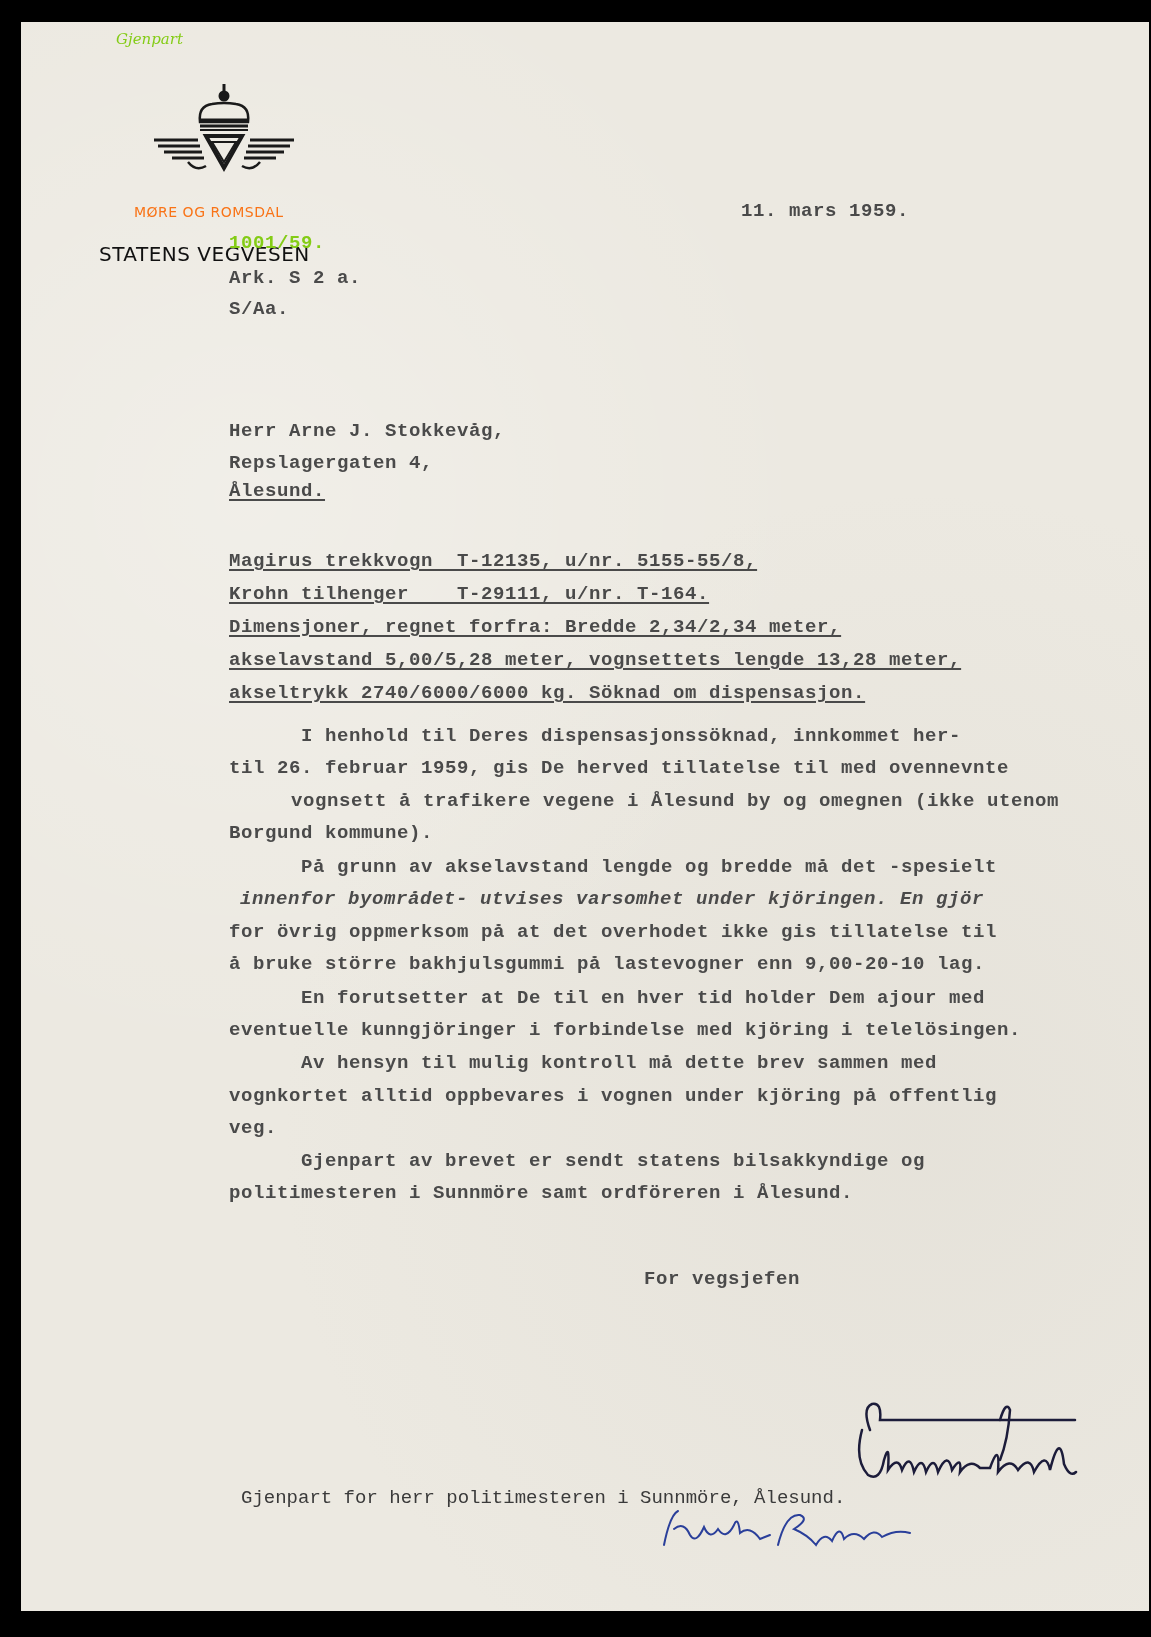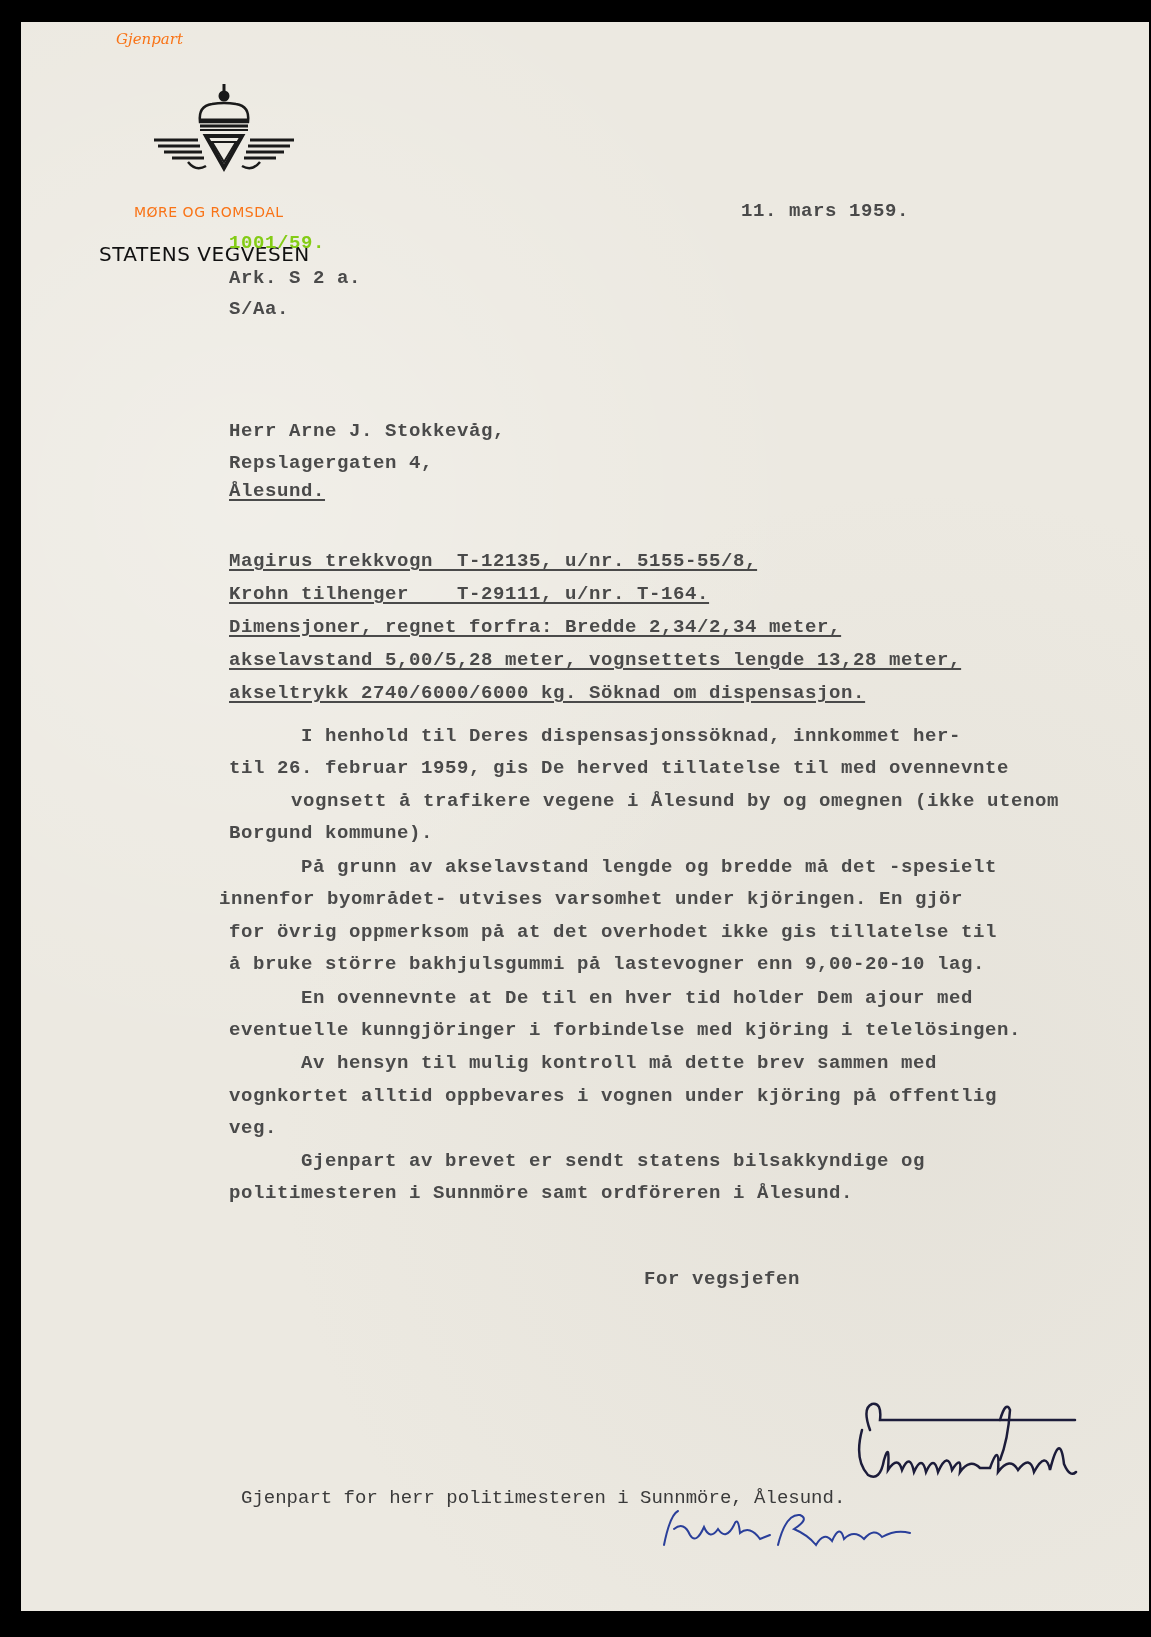--- a/index.html
+++ b/index.html
@@ -10,21 +10,21 @@
       position: absolute; left: 21px; top: 22px; width: 1150px; height: 1590px;
       right: auto;
       background: #ece9e1;
       background-image:
         radial-gradient(circle at 20% 30%, rgba(255,255,255,0.25), transparent 40%),
         radial-gradient(circle at 80% 70%, rgba(200,195,185,0.18), transparent 45%);
     }
     .paper { width: 1128px; height: 1589px; }
     .stamp-gjenpart {
       position: absolute; left: 116px; top: 30px;
-      font-family: "DejaVu Serif", serif; font-style: italic; font-size: 15px; color: #f97316;
+      font-family: "DejaVu Serif", serif; font-style: italic; font-size: 15px; color: #84cc16;
     }
     .logo { position: absolute; left: 148px; top: 82px; width: 152px; height: 106px; }
     .org-name {
       position: absolute; left: 99px; top: 194px;
       font-family: "DejaVu Sans", sans-serif; font-size: 20px; letter-spacing: 0.5px; color: #111; margin-top: 48px;
     }
     .org-region {
       position: absolute; left: 134px; top: 204px;
       font-family: "DejaVu Sans", sans-serif; font-size: 14px; letter-spacing: 0.5px; color: #f97316;
     }
@@ -79,24 +79,24 @@
 <div class="tw u" style="left:229px;top:583px;">Krohn tilhenger    T-29111, u/nr. T-164.</div>
 <div class="tw u" style="left:229px;top:616px;">Dimensjoner, regnet forfra: Bredde 2,34/2,34 meter,</div>
 <div class="tw u" style="left:229px;top:649px;">akselavstand 5,00/5,28 meter, vognsettets lengde 13,28 meter,</div>
 <div class="tw u" style="left:229px;top:682px;">akseltrykk 2740/6000/6000 kg. Söknad om dispensasjon.</div>
 
 <div class="tw" style="left:229px;top:725px;">      I henhold til Deres dispensasjonssöknad, innkommet her-</div>
 <div class="tw" style="left:229px;top:757px;">til 26. februar 1959, gis De herved tillatelse til med ovennevnte</div>
 <div class="tw" style="left:247px;top:790px;margin-left:44px;">vognsett å trafikere vegene i Ålesund by og omegnen (ikke utenom</div>
 <div class="tw" style="left:229px;top:822px;">Borgund kommune).</div>
 <div class="tw" style="left:229px;top:856px;">      På grunn av akselavstand lengde og bredde må det -spesielt</div>
-<div class="tw" style="left:219px;top:888px;">innenfor byområdet- utvises varsomhet under kjöringen. En gjör</div>
+<div class="tw" style="left:240px;top:888px;font-style:italic;">innenfor byområdet- utvises varsomhet under kjöringen. En gjör</div>
 <div class="tw" style="left:229px;top:921px;">for övrig oppmerksom på at det overhodet ikke gis tillatelse til</div>
 <div class="tw" style="left:229px;top:953px;">å bruke större bakhjulsgummi på lastevogner enn 9,00-20-10 lag.</div>
-<div class="tw" style="left:229px;top:987px;">      En ovennevnte at De til en hver tid holder Dem ajour med</div>
+<div class="tw" style="left:229px;top:987px;">      En forutsetter at De til en hver tid holder Dem ajour med</div>
 <div class="tw" style="left:229px;top:1019px;">eventuelle kunngjöringer i forbindelse med kjöring i telelösingen.</div>
 <div class="tw" style="left:229px;top:1052px;">      Av hensyn til mulig kontroll må dette brev sammen med</div>
 <div class="tw" style="left:229px;top:1085px;">vognkortet alltid oppbevares i vognen under kjöring på offentlig</div>
 <div class="tw" style="left:229px;top:1117px;">veg.</div>
 <div class="tw" style="left:229px;top:1150px;">      Gjenpart av brevet er sendt statens bilsakkyndige og</div>
 <div class="tw" style="left:229px;top:1182px;">politimesteren i Sunnmöre samt ordföreren i Ålesund.</div>
 
 <div class="tw" style="left:644px;top:1268px;">For vegsjefen</div>
 
 <svg class="sig" style="left:850px;top:1400px;" width="230" height="90" viewBox="0 0 230 90">

